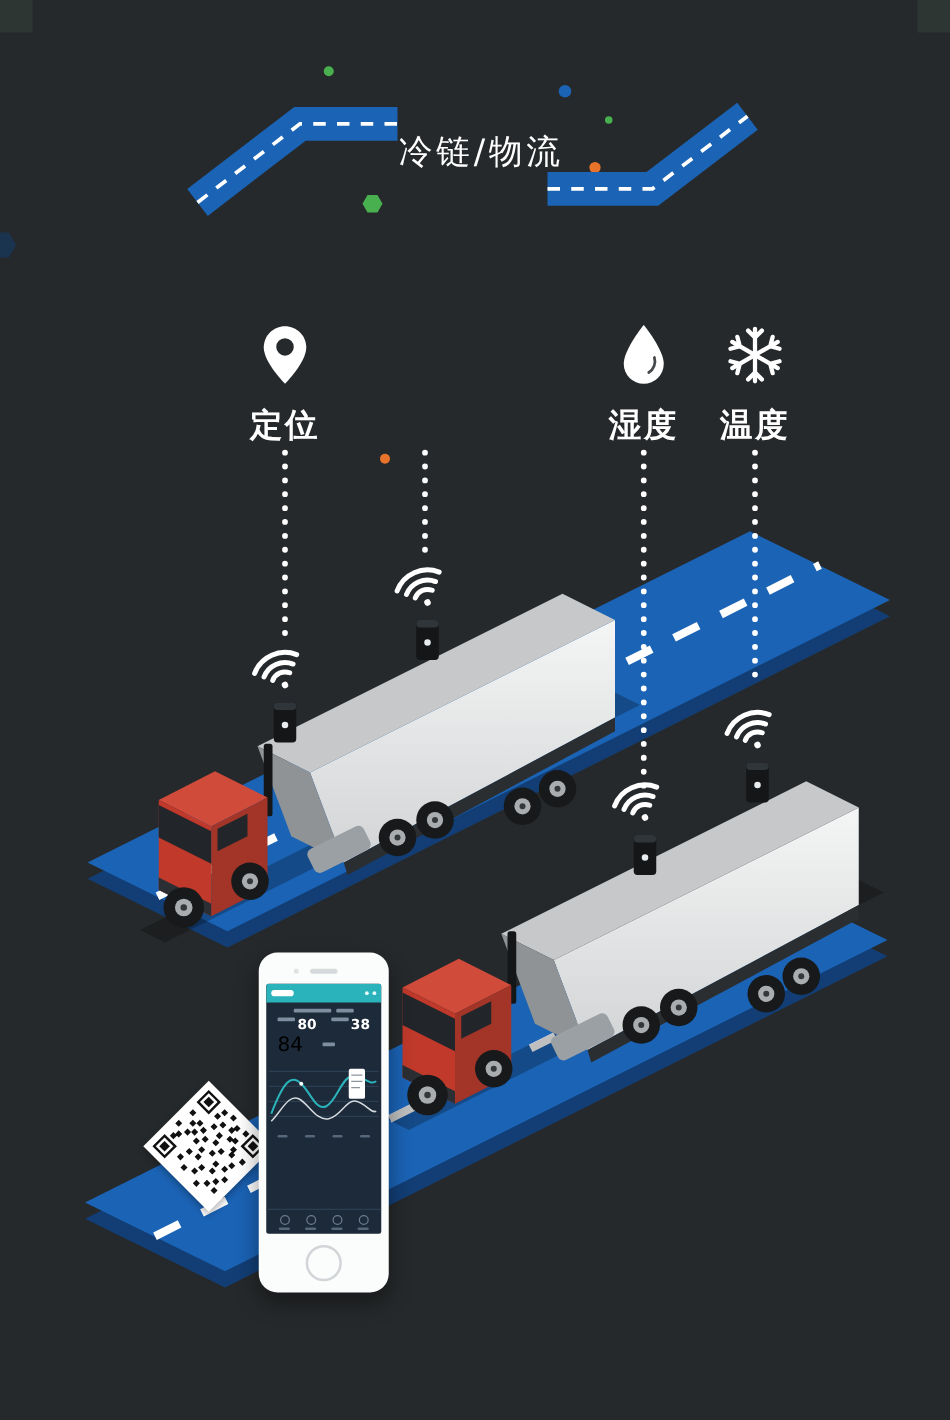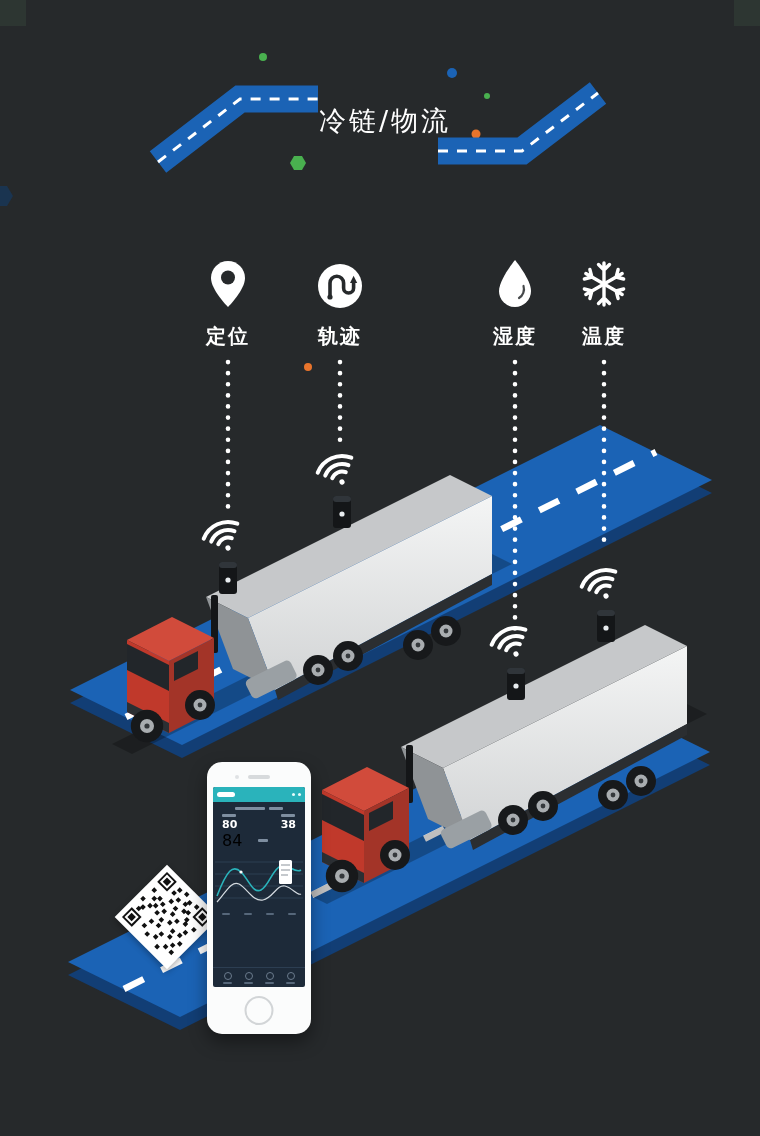--- a/index.html
+++ b/index.html
@@ -4,41 +4,41 @@
 <style>
   html,body{margin:0;padding:0;background:#26292b;}
   .stage{position:relative;width:760px;height:1136px;background:#26292b;overflow:hidden;
          font-family:"DejaVu Sans","Liberation Sans",sans-serif;}
   .stage svg.scene{position:absolute;left:0;top:0;}
   .title{position:absolute;left:285px;top:103px;width:200px;text-align:center;
          color:#fff;font-size:27px;font-weight:400;letter-spacing:3px;z-index:3;}
   .feature{position:absolute;top:254px;width:92px;display:flex;flex-direction:column;
            align-items:center;gap:13px;z-index:3;}
   .feature .icon{height:56px;display:flex;align-items:flex-end;justify-content:center;}
-  .feature .label{color:#fff;font-size:20px;font-weight:700;letter-spacing:2px;font-family:Liberation Serif, serif;}
+  .feature .label{color:#fff;font-size:26px;font-weight:700;letter-spacing:2px;font-family:Liberation Serif, serif;}
   #feat-location{left:182px;} #feat-track{left:294px;} #feat-humidity{left:469px;} #feat-temperature{left:558px;align-items:center;}
 
   
   .phone{position:absolute;left:207px;top:762px;width:104px;height:272px;background:#fbfcfc;
          border-radius:15px;box-shadow:0 8px 18px rgba(0,0,0,.4);z-index:4;}
   .speaker{position:absolute;top:13px;left:50%;transform:translateX(-50%);width:22px;height:4px;
            border-radius:2px;background:#d7dadc;}
   .camdot{position:absolute;top:13px;left:28px;width:4px;height:4px;border-radius:50%;background:#dfe2e4;}
   .screen{position:absolute;left:6px;top:25px;width:92px;height:200px;background:#1d2a39;
           overflow:hidden;border-radius:2px;}
   .app-header{height:15px;background:#2ab3bb;display:flex;align-items:center;padding:0 4px;gap:3px;}
   .app-logo{width:18px;height:5px;border-radius:2.5px;background:#fff;}
   .app-header .sp{flex:1;}
   .hdr-dot{width:3px;height:3px;border-radius:50%;background:#e6fbfb;}
   .bar{display:inline-block;background:#7e8ea0;border-radius:1px;height:3px;}
   .b30{width:30px;} .b14{width:14px;} .b10{width:10px;}
   .sub{display:flex;justify-content:center;gap:4px;padding:5px 6px 2px;}
   .srow{display:flex;justify-content:space-between;padding:2px 9px 0;}
   .srow2{display:flex;align-items:center;gap:16px;padding:0 9px;text-align:center;}
-  .stat{display:flex;flex-direction:column;gap:2px;}
+  .stat{display:flex;flex-direction:row;gap:2px;}
   .stat .v{color:#fff;font-size:11px;font-weight:700;line-height:12px;}
   .axis{display:flex;justify-content:space-between;padding:1px 9px;}
   .axis .bar{background:#56677a;width:8px;height:2px;}
   .tabs{position:absolute;bottom:0;left:0;right:0;height:19px;border-top:1px solid #2c3e52;
         display:flex;align-items:center;justify-content:space-around;padding:0 4px;}
   .tab{display:flex;flex-direction:column;align-items:center;gap:2px;}
   .tico{width:6px;height:6px;border:1px solid #6b7b8d;border-radius:50%;}
   .tab .bar{width:9px;height:2px;background:#56677a;}
   .home{position:absolute;bottom:9px;left:50%;transform:translateX(-50%);width:25px;height:25px;
         border:2px solid #d2d5d7;border-radius:50%;background:#fbfcfc;}
@@ -155,31 +155,20 @@
   <div class="feature" id="feat-location">
     <span class="icon">
       <svg width="44" height="52" viewBox="0 0 44 52">
         <path d="M22 3 C12.6 3 5 10.6 5 20 C5 32 22 49 22 49 C22 49 39 32 39 20 C39 10.6 31.4 3 22 3 Z" fill="#fff"></path>
         <circle cx="22" cy="19.5" r="7" fill="#26292b"></circle>
       </svg>
     </span>
     <span class="label">定位</span>
   </div>
 
-  <div class="feature" id="feat-track">
-    <span class="icon">
-      <svg width="48" height="48" viewBox="0 0 48 48">
-        <circle cx="24" cy="24" r="22" fill="#fff"></circle>
-        <path d="M14 33 L14 21 A6.8 6.8 0 0 1 27.6 21 L27.6 26 A5 5 0 0 0 37.6 26 L37.6 21" stroke="#26292b" stroke-width="3.6" fill="none" stroke-linecap="round"></path>
-        <circle cx="14" cy="35" r="2.6" fill="#26292b"></circle>
-        <path d="M34 21 L41.2 21 L37.6 13.8 Z" fill="#26292b"></path>
-      </svg>
-    </span>
-    <span class="label">轨迹</span>
-  </div>
 
   <div class="feature" id="feat-humidity">
     <span class="icon">
       <svg width="42" height="52" viewBox="0 0 42 52">
         <path d="M21 2 C21 2 5 21.5 5 33 A16 16 0 0 0 37 33 C37 21.5 21 2 21 2 Z" fill="#fff"></path>
         <path d="M29.5 28 A10.5 10.5 0 0 1 25 40" stroke="#26292b" stroke-width="2.2" fill="none" stroke-linecap="round" opacity="0.85"></path>
       </svg>
     </span>
     <span class="label">湿度</span>
   </div>

